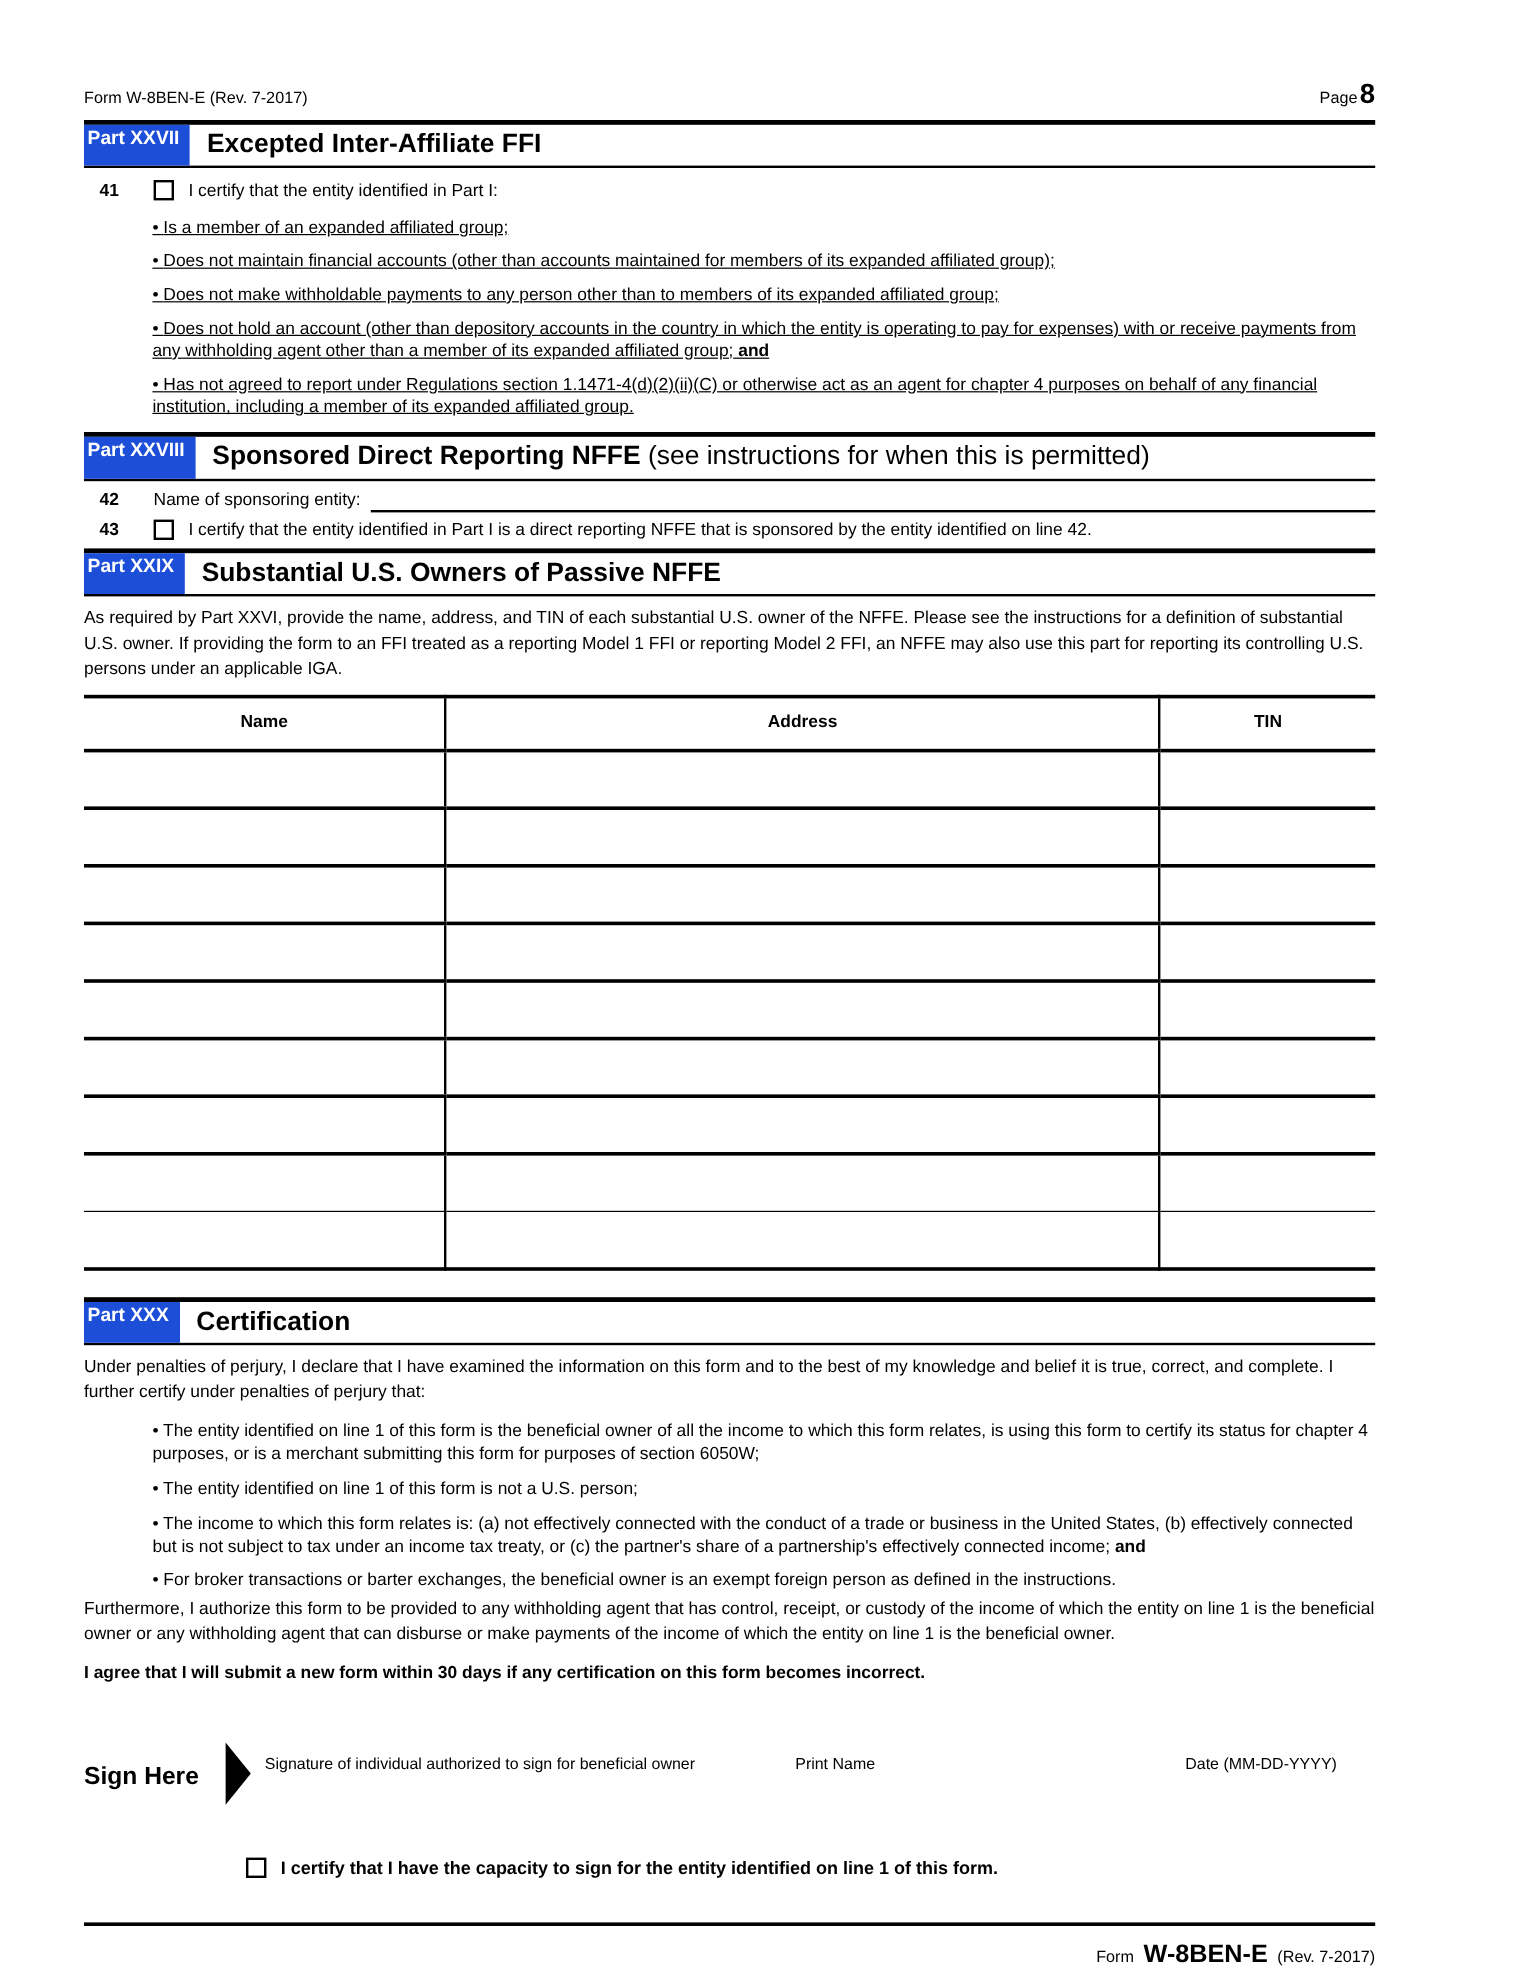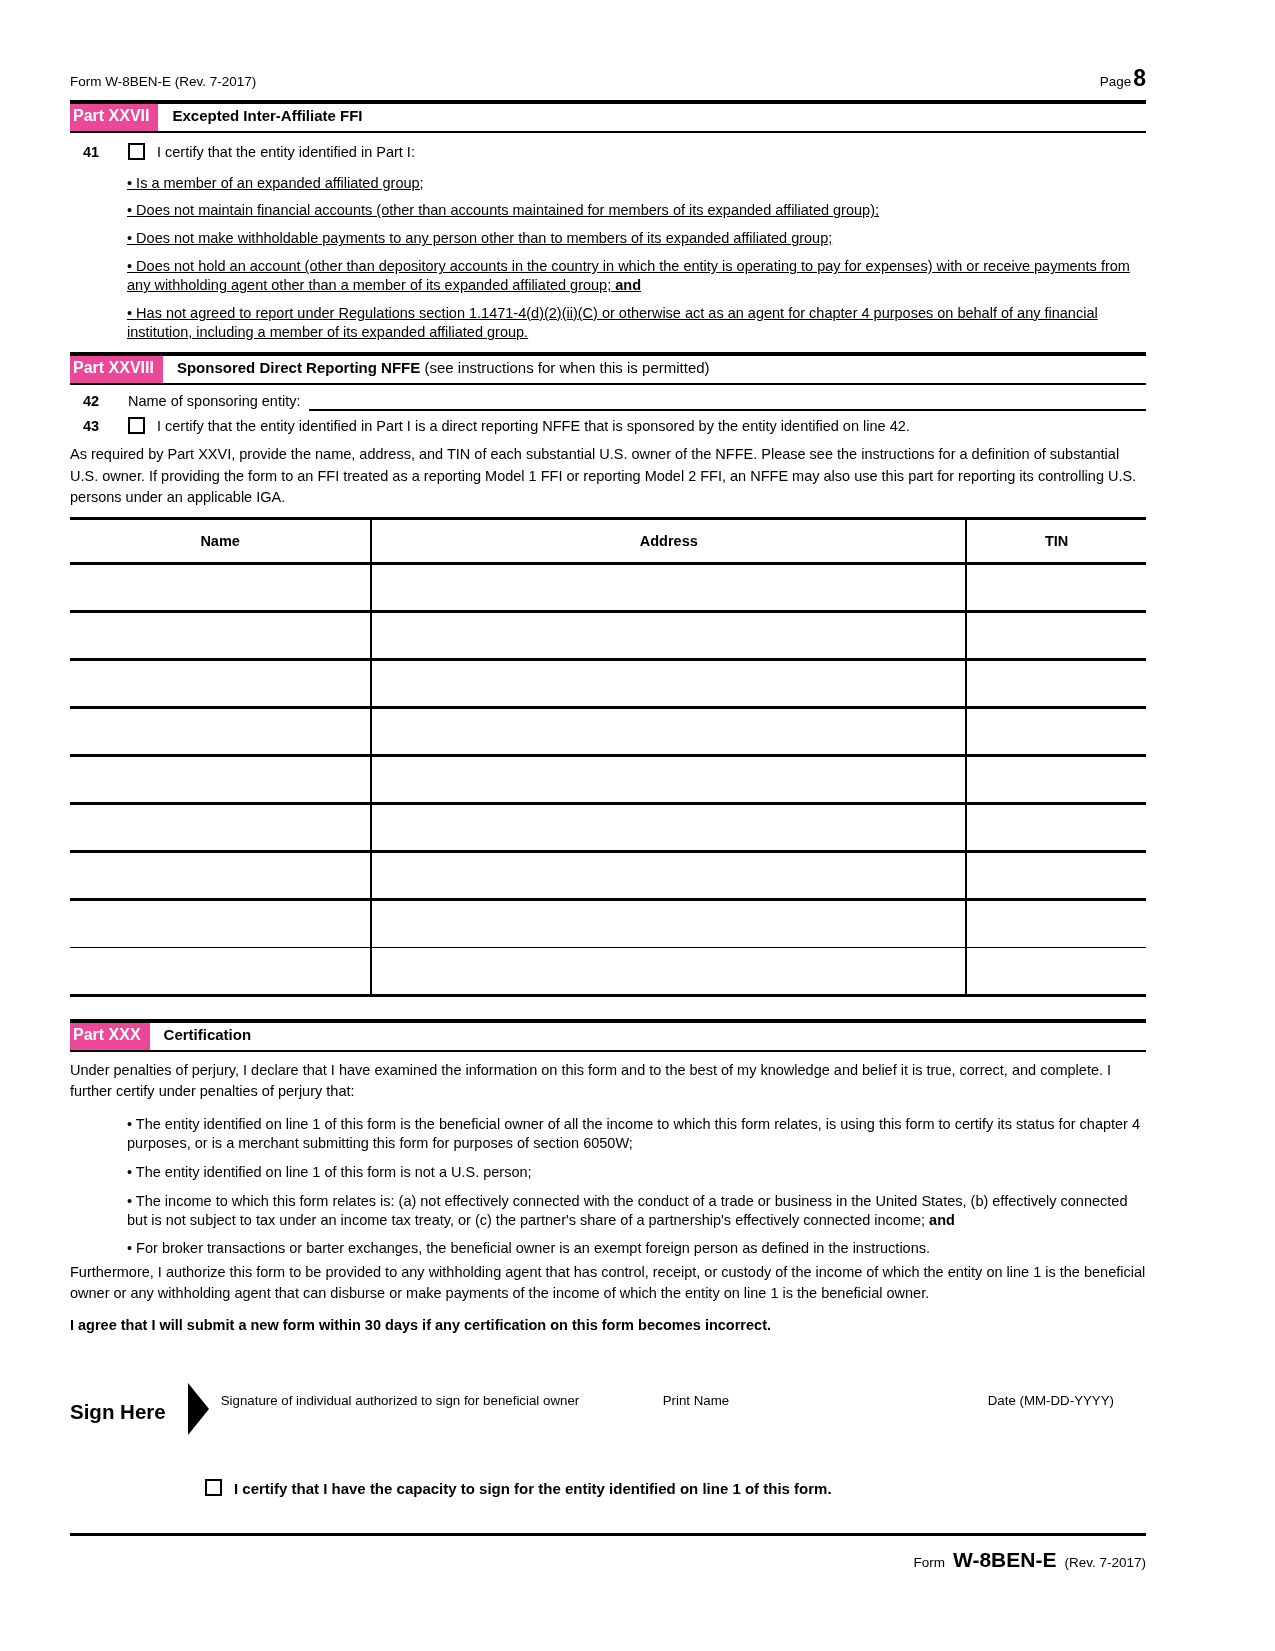--- a/index.html
+++ b/index.html
@@ -25,27 +25,27 @@
   .topbar .pg-num { font-size: 23px; font-weight: bold; margin-left: 2px; }
 
   
   .band {
     border-top: 4px solid #000;
     border-bottom: 2.5px solid #000;
     display: flex;
     align-items: stretch;
   }
   .band-label {
-    background: #ec4899; color: #fff;
+    background: #1d4ed8; color: #fff;
     font-weight: bold; font-size: 16px;
     padding: 2px 9px 4px 3px;
     white-space: nowrap;
   }
   .band-title {
-    font-weight: bold; font-size: 15px;
+    font-weight: bold; font-size: 22px;
     padding: 2px 0 4px 14px;
   }
   .band-note { font-weight: normal; }
 
   
   .line { display: flex; align-items: flex-start; }
   .ln-no { font-weight: bold; margin-left: 13px; width: 45px; flex: none; }
   .checkbox {
     width: 17px; height: 17px; flex: none;
     border: 2px solid #000; background: #fff;
@@ -167,20 +167,24 @@
     <span>Name of sponsoring entity:</span>
     <span class="fill-line"></span>
   </div>
 
   <div class="line" style="margin-top:6px">
     <span class="ln-no">43</span>
     <span class="checkbox"></span>
     <span>I certify that the entity identified in Part I is a direct reporting NFFE that is sponsored by the entity identified on line 42.</span>
   </div>
 
+  <div class="band" style="margin-top:5px">
+    <span class="band-label">Part XXIX</span>
+    <span class="band-title">Substantial U.S. Owners of Passive NFFE</span>
+  </div>
 
   <div class="para" style="line-height:1.48">As required by Part XXVI, provide the name, address, and TIN of each substantial U.S. owner of the NFFE. Please see the instructions for a definition of substantial U.S. owner. If providing the form to an FFI treated as a reporting Model 1 FFI or reporting Model 2 FFI, an NFFE may also use this part for reporting its controlling U.S. persons under an applicable IGA.</div>
 
   <table class="owners">
     <thead>
       <tr>
         <th style="width:28%">Name</th>
         <th class="c2" style="width:55.3%">Address</th>
         <th class="c3" style="width:16.7%">TIN</th>
       </tr>

